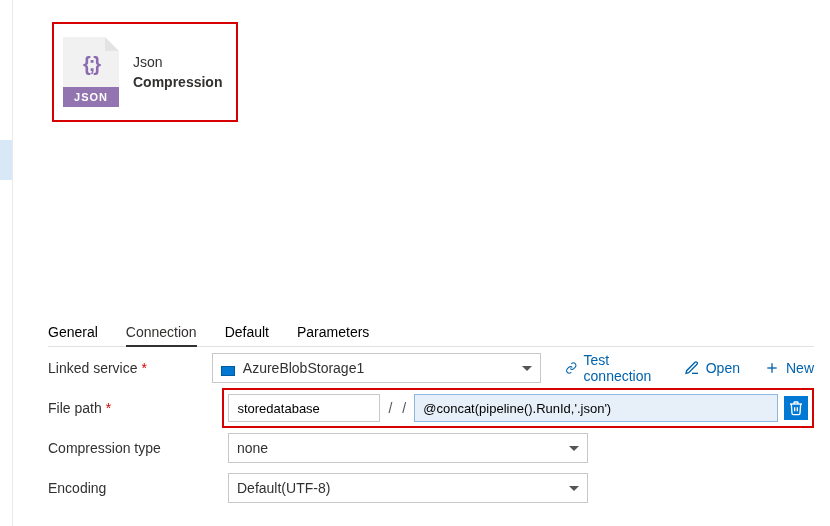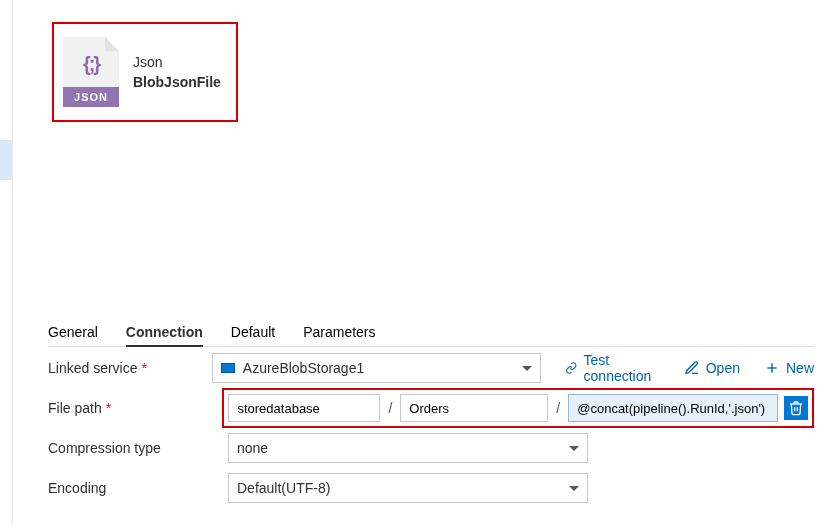--- a/index.html
+++ b/index.html
@@ -82,21 +82,21 @@
   
   .tabs {
     position: absolute;
     left: 30px; right: 10px; top: 324px;
     border-bottom: 1px solid #e1e1e1;
     display: flex; gap: 28px;
     padding-bottom: 6px;
   }
   .tab { color: #000000; cursor: pointer; }
   .tab.active {
-    color: #323130; font-weight: 700;
+    color: #323130; font-weight: 400;
     border-bottom: 2px solid #323130;
     margin-bottom: -7px;
   }
 
   
   .form {
     position: absolute;
     left: 30px; right: 10px; top: 348px;
   }
   .row {
@@ -174,41 +174,41 @@
 
   <div class="card-wrap">
     <div class="card">
       <div class="file-icon">
         <div class="dog-ear"></div>
         <div class="braces">{;}</div>
         <div class="band">JSON</div>
       </div>
       <div class="labels">
         <div class="fmt">Json</div>
-        <div class="nm">BlobJsonFile</div>
+        <div class="nm">Compression</div>
       </div>
     </div>
   </div>
 
   <div class="tabs">
     <div class="tab">General</div>
     <div class="tab active">Connection</div>
     <div class="tab">Default</div>
     <div class="tab">Parameters</div>
   </div>
 
   <div class="form">
 
     <div class="row">
       <div class="lbl">
         <span>Linked service</span>
         <span class="req">*</span>
       </div>
       <div class="dd">
-        <span style="display:flex;align-items:center;">
+        <span style="display:flex;align-items:flex-end;">
           <span class="storage-glyph"></span>
           <span>AzureBlobStorage1</span>
         </span>
         <span class="caret"></span>
       </div>
       <div class="actions">
         <div class="act">
           <svg class="icon" viewBox="0 0 24 24" fill="none" stroke="#0062ad" stroke-width="2">
               <path d="M10 13a5 5 0 0 0 7 0l3-3a5 5 0 0 0-7-7l-1 1"></path>
               <path d="M14 11a5 5 0 0 0-7 0l-3 3a5 5 0 0 0 7 7l1-1"></path>
@@ -233,21 +233,20 @@
     </div>
 
     <div class="row">
       <div class="lbl">
         <span>File path</span>
         <span class="req">*</span>
       </div>
       <div class="path-wrap">
         <input type="text" class="in-a" value="storedatabase" style="">
         <span class="sep">/</span>
-        <input type="text" class="in-b" value="Orders" style="">
         <span class="sep">/</span>
         <input type="text" class="in-c" value="@concat(pipeline().RunId,'.json')" style="">
         <div class="trash">
           <svg class="icon" viewBox="0 0 24 24" fill="none" stroke="#fff" stroke-width="2">
               <polyline points="3 6 5 6 21 6"></polyline>
               <path d="M19 6l-1 14a2 2 0 0 1-2 2H8a2 2 0 0 1-2-2L5 6"></path>
               <path d="M10 11v6"></path>
               <path d="M14 11v6"></path>
               <path d="M9 6V4a1 1 0 0 1 1-1h4a1 1 0 0 1 1 1v2"></path>
             </svg>

